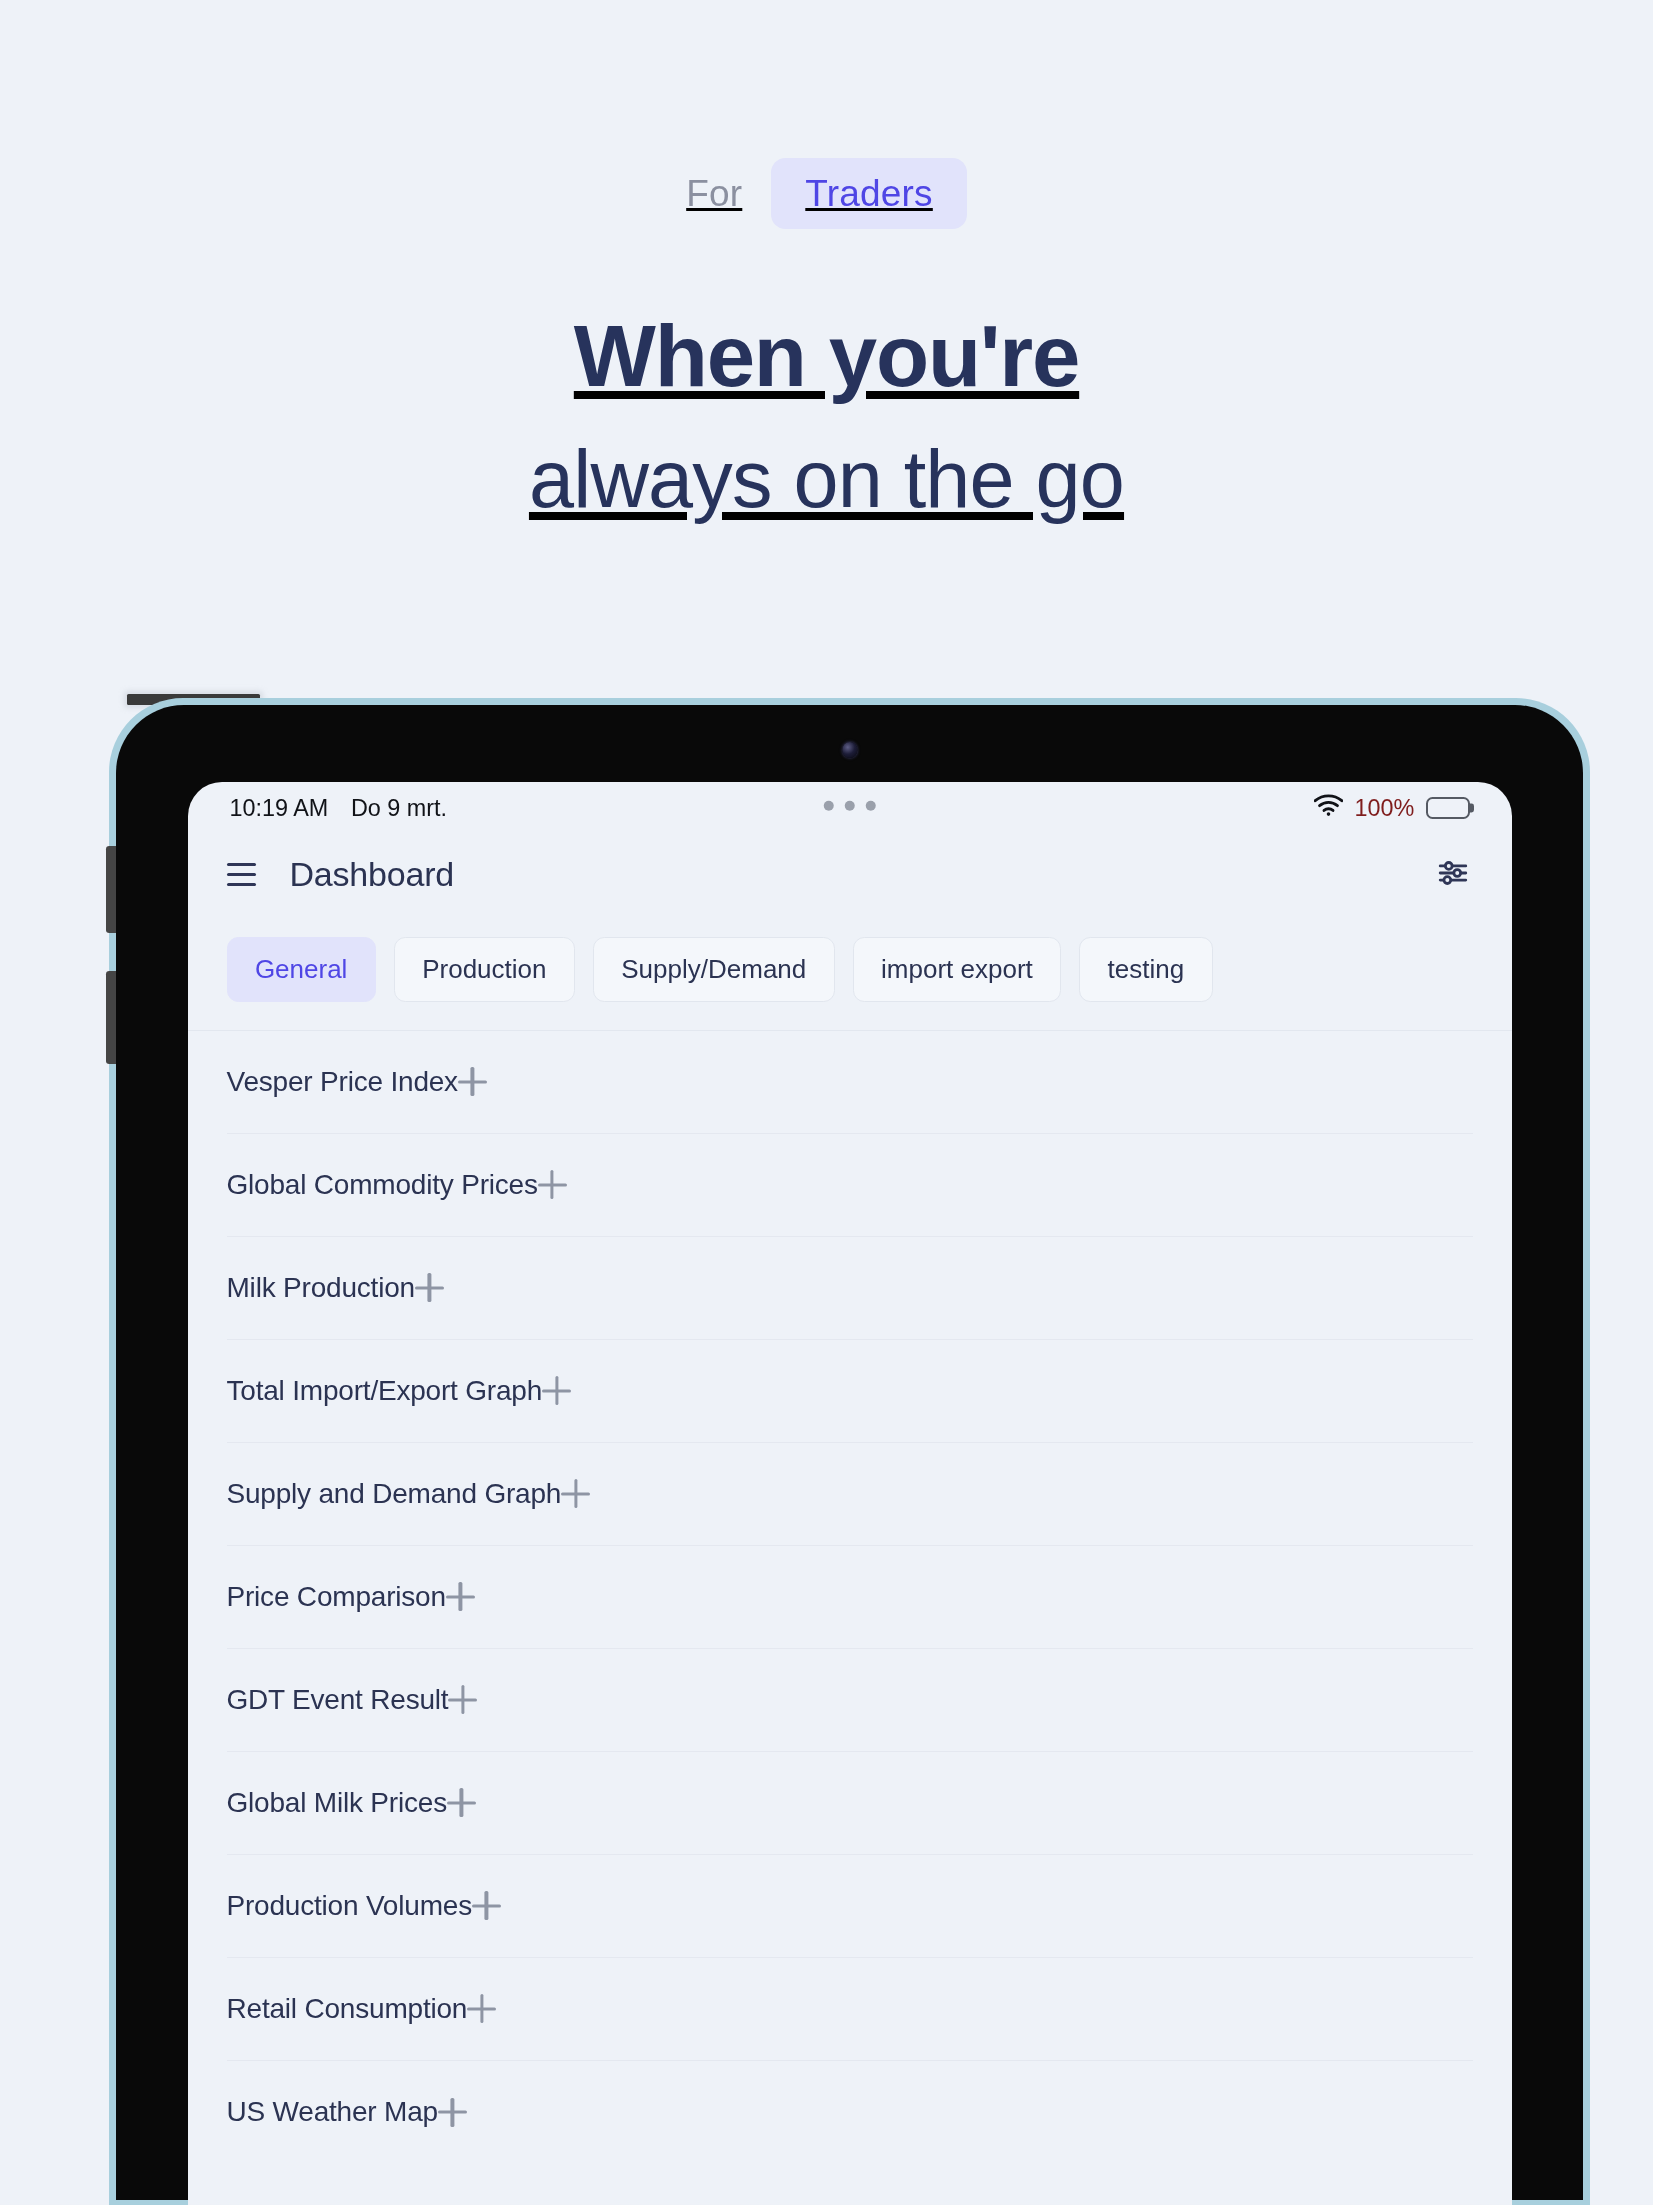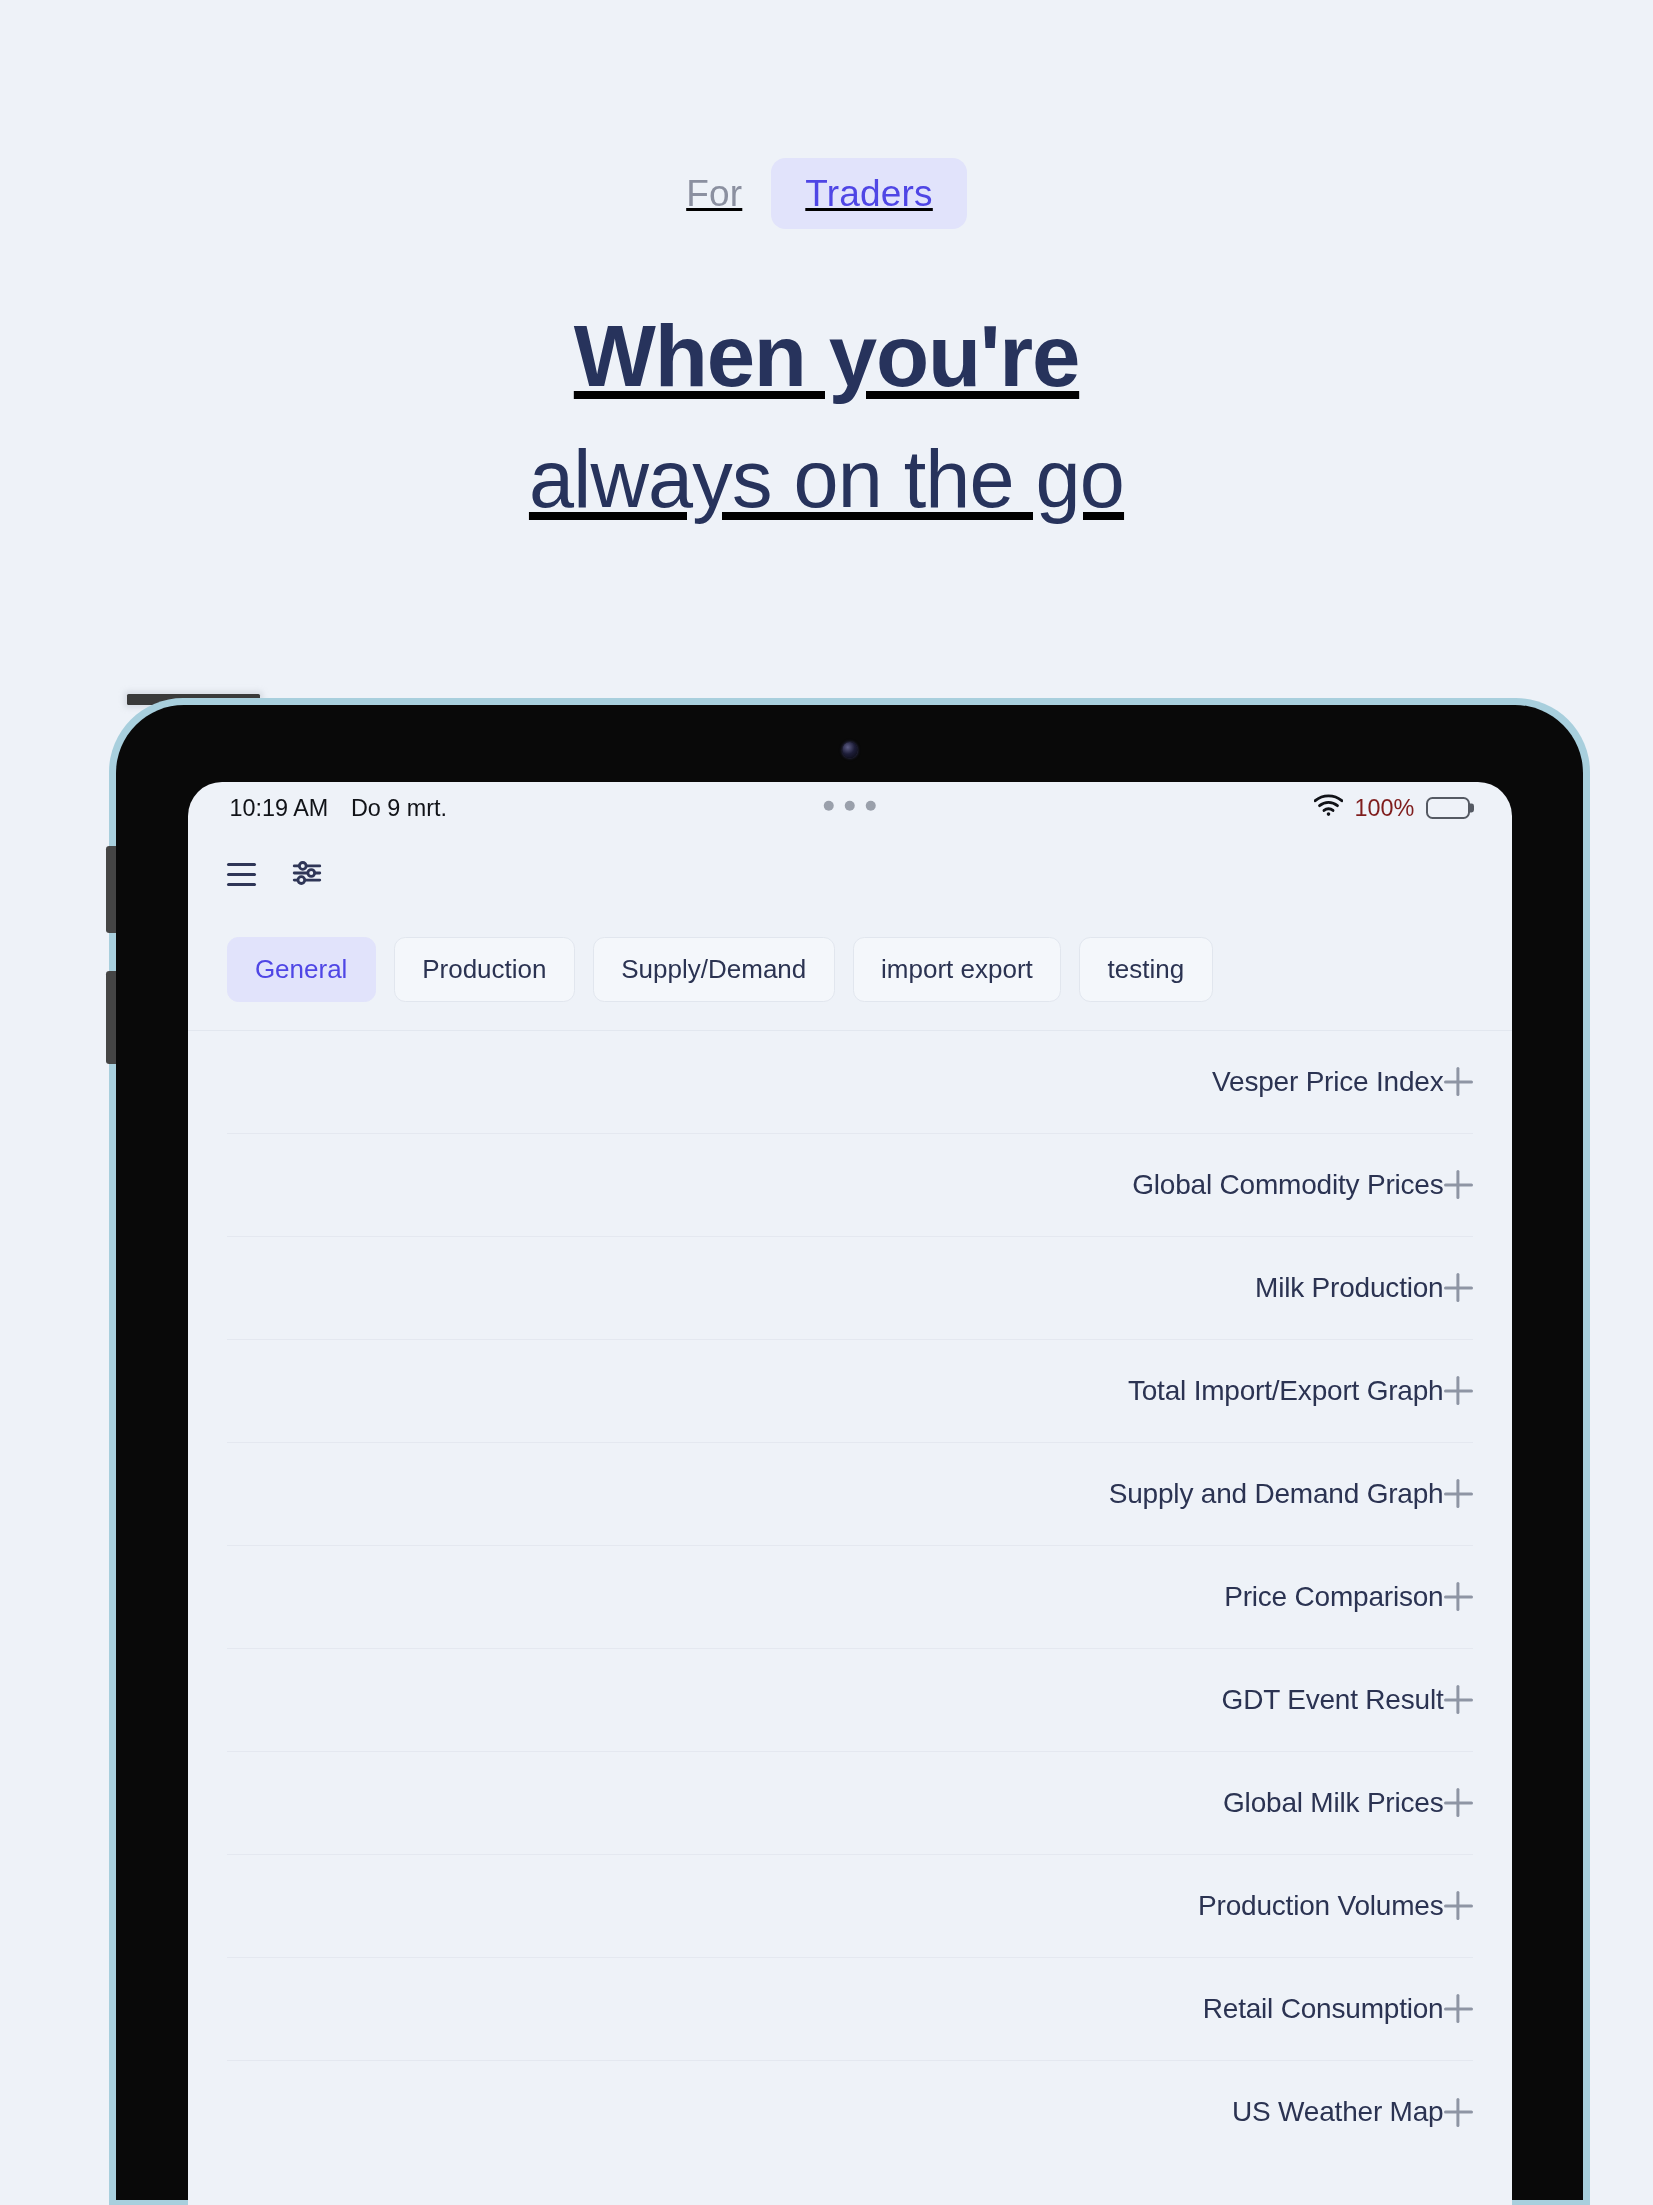--- a/index.html
+++ b/index.html
@@ -249,21 +249,21 @@
     border-color:#e1e3fb;
     color:#4f46e5;
   }
 
   
   .list { padding:0 39px; }
   .list-row {
     height:103px;
     display:flex;
     align-items:center;
-    justify-content:flex-end;
+    justify-content:flex-start;
     border-bottom:1.6px solid #e4e8f0;
     cursor:pointer;
   }
   .list-row:last-child { border-bottom:none; }
   .list-label {
     font-size:28px;
     font-weight:500;
     color:#2b3352;
     letter-spacing:-0.2px;
   }
@@ -335,20 +335,21 @@
             </span>
           </div>
         </div>
 
         <div class="appbar">
           <div class="hamburger">
             <span></span>
             <span></span>
             <span></span>
           </div>
+          <div class="app-title">Dashboard</div>
           <span class="tune-icon">
             <svg width="34" height="34" viewBox="0 0 24 24" fill="none">
               <line x1="3" y1="7" x2="21" y2="7" stroke="#2f3657" stroke-width="2" stroke-linecap="round"></line>
               <line x1="3" y1="12" x2="21" y2="12" stroke="#2f3657" stroke-width="2" stroke-linecap="round"></line>
               <line x1="3" y1="17" x2="21" y2="17" stroke="#2f3657" stroke-width="2" stroke-linecap="round"></line>
               <circle cx="9" cy="7" r="2.4" fill="#eef2f8" stroke="#2f3657" stroke-width="2"></circle>
               <circle cx="15" cy="12" r="2.4" fill="#eef2f8" stroke="#2f3657" stroke-width="2"></circle>
               <circle cx="8" cy="17" r="2.4" fill="#eef2f8" stroke="#2f3657" stroke-width="2"></circle>
             </svg>
           </span>

